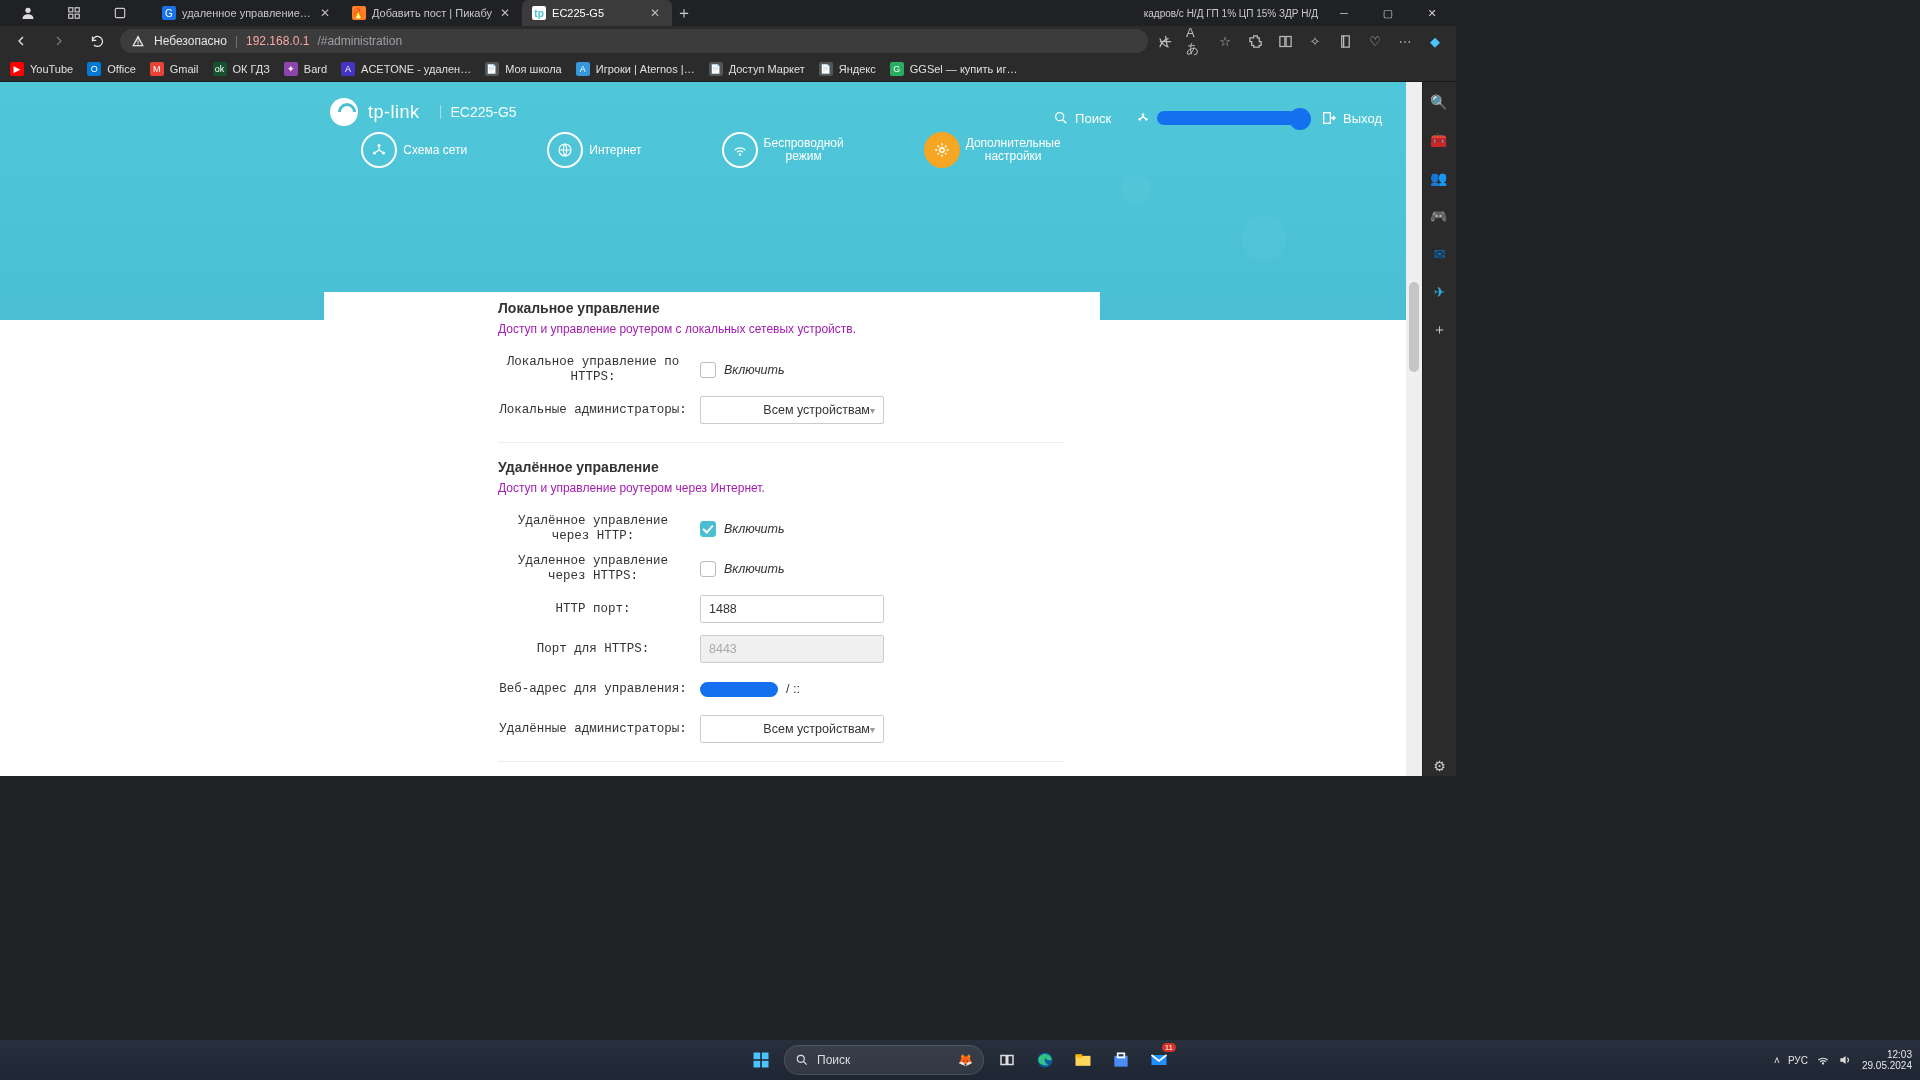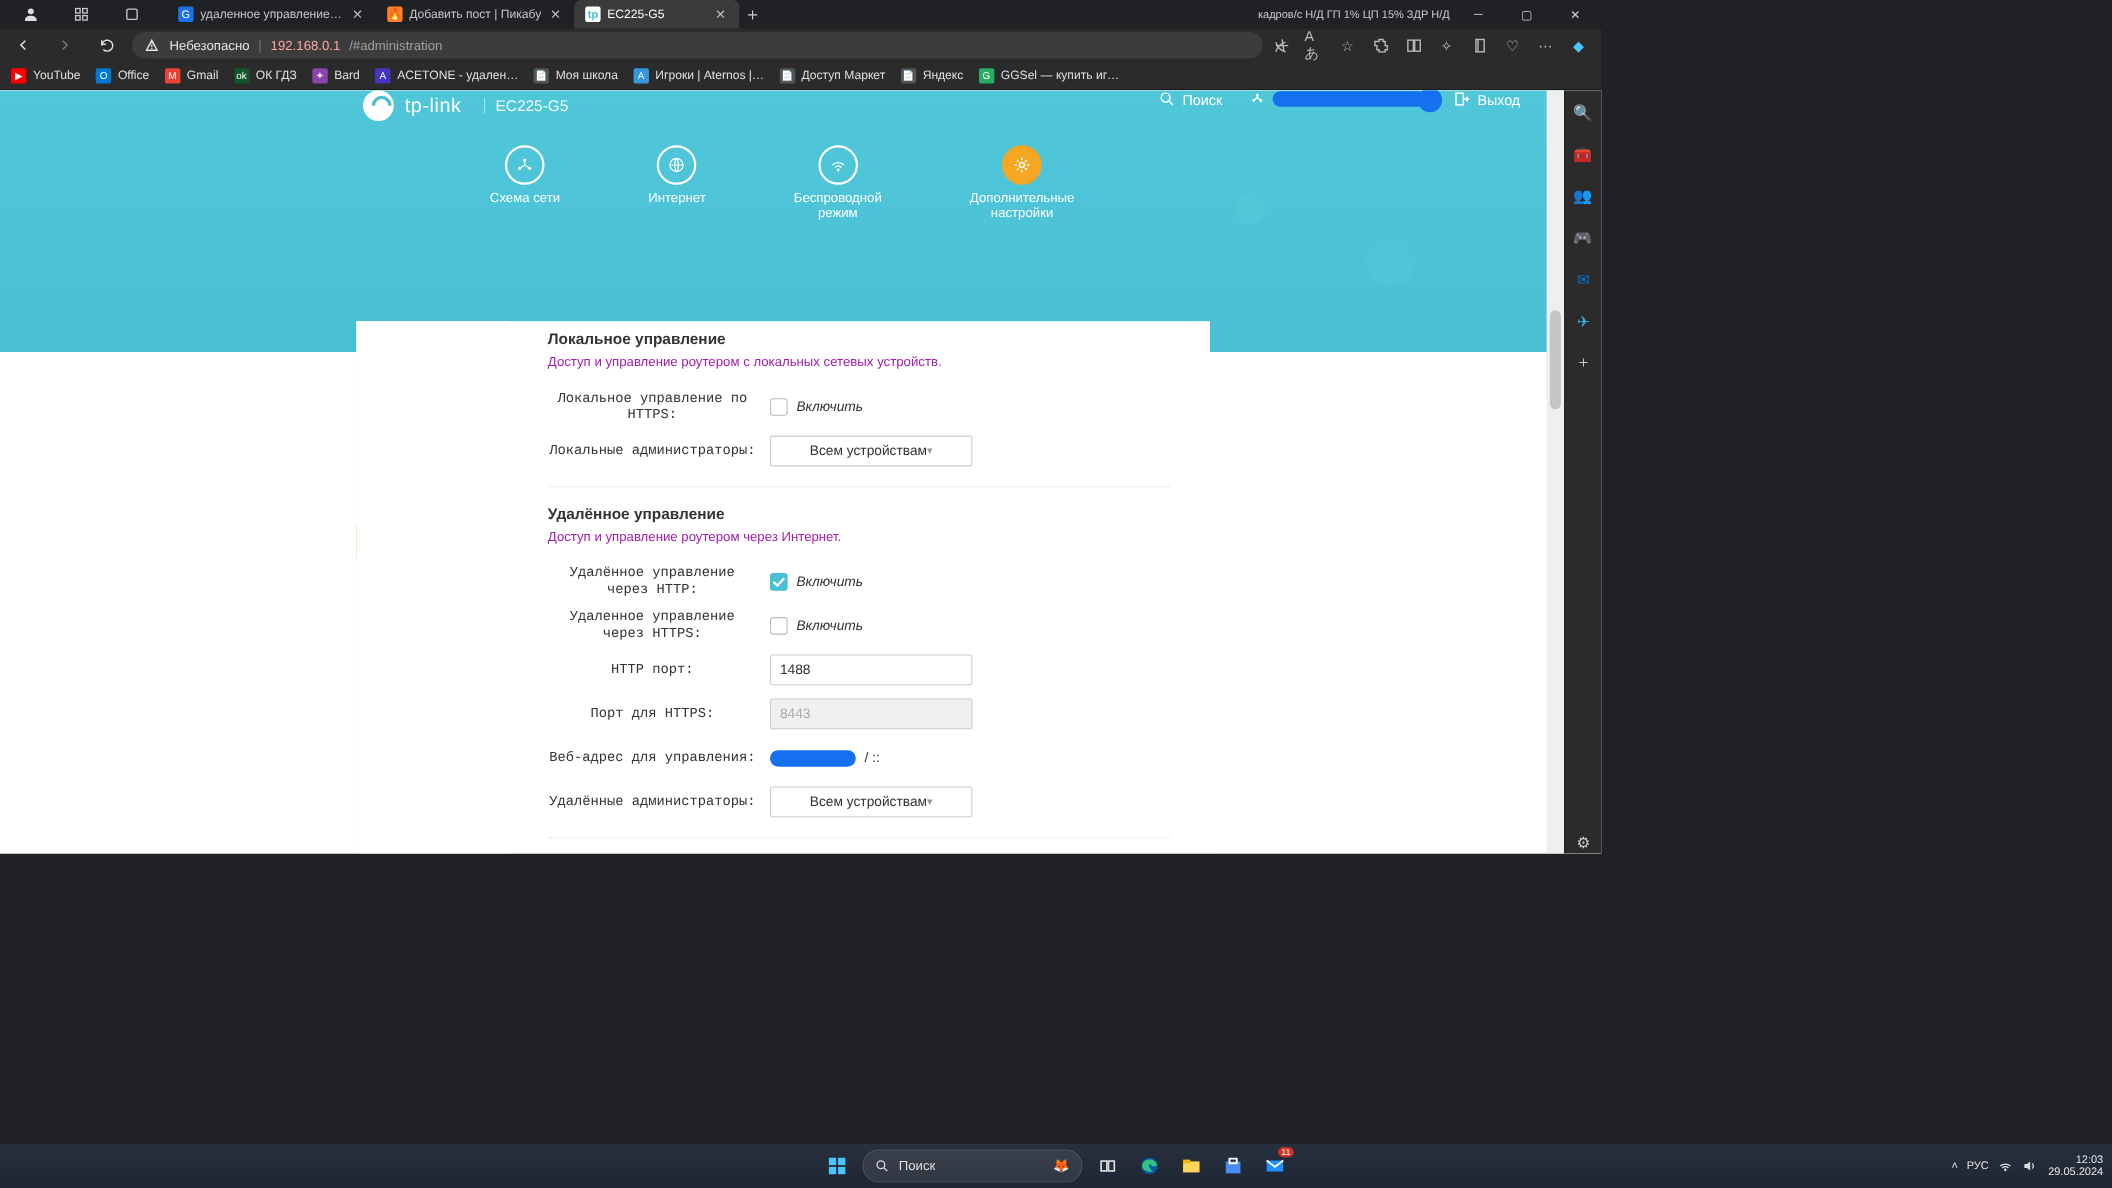--- a/index.html
+++ b/index.html
@@ -40,34 +40,34 @@
 
 
 .router { position:absolute; left:0; right:34px; top:0; bottom:0; background:#fff; overflow:hidden; }
 .router-bg { position:absolute; left:0; right:0; top:0; height:238px; background: linear-gradient(180deg,#4fc7d9 0%, #4abfd4 100%); }
 .router-bg::after { content:""; position:absolute; right:30px; top:60px; width:320px; height:160px;
   background: radial-gradient(circle at 20% 30%, rgba(255,255,255,.12) 0 14px, transparent 15px),
               radial-gradient(circle at 60% 60%, rgba(255,255,255,.10) 0 22px, transparent 23px);
   opacity:.3;
 }
 
-.topbar { position:relative; height:44px; display:flex; align-items:flex-start; padding: 0 8px; color:#fff; }
+.topbar { position:relative; height:44px; display:flex; align-items:flex-end; padding: 0 8px; color:#fff; }
 .logo { display:flex; align-items:center; gap:10px; }
 .logo .mark { width:28px; height:28px; border-radius:50%; background:#fff; position:relative; }
 .logo .mark::after { content:""; position:absolute; left:8px; top:5px; width:12px; height:12px; border:3px solid #4abfd4; border-bottom-color:transparent; border-right-color:transparent; border-radius:50%; transform:rotate(45deg); }
 .logo .text { font-size:18px; font-weight:400; letter-spacing:.5px; }
 .logo .model { margin-left:10px; font-size:14px; opacity:.95; border-left:1px solid rgba(255,255,255,.5); padding-left:10px; line-height:14px; }
 .topbar .right { margin-left:auto; display:flex; align-items:center; gap:24px; font-size:13px; }
 .topbar .r-item { display:flex; align-items:center; gap:6px; }
 .topbar .r-item.search svg, .topbar .r-item svg { width:16px; height:16px; }
 .topbar .user .scribble { width:140px; height:14px; background:#1470ef; border-radius:7px; position:relative; }
 .topbar .user .scribble::after { content:""; position:absolute; right:-14px; top:-3px; width:22px; height:22px; background:#1470ef; border-radius:50%; }
 
 .maintabs { position:relative; display:flex; justify-content:center; gap:80px; margin-top:6px; }
-.maintabs .mt { display:flex; flex-direction:column; align-items:center; gap:6px; color:#fff; font-size:12px; }
+.maintabs .mt { display:flex; flex-direction:row; align-items:center; gap:6px; color:#fff; font-size:12px; }
 .maintabs .mt .circ { width:36px; height:36px; border:2px solid #fff; border-radius:50%; display:flex; align-items:center; justify-content:center; }
 .maintabs .mt.active .circ { background:#f5a623; border-color:#f5a623; }
 .maintabs .mt .lbl { text-align:center; line-height:13px; max-width:110px; }
 .sidemenu { position:absolute; left:324px; top:210px; width:138px; bottom:0; background:#f3f3f3; }
 .sidemenu .item { padding:8px 12px; font-size:12.5px; color:#333; line-height:15px; }
 .sidemenu .item.active { background:#f5a623; color:#fff; }
 .sidemenu .sub { padding:7px 12px 7px 20px; font-size:12px; color:#888; line-height:15px; }
 .sidemenu .sub.active { color:#4abfd4; position:relative; }
 .sidemenu .sub.active::before { content:"•"; position:absolute; left:10px; color:#4abfd4; }
 
@@ -77,21 +77,21 @@
 .sect-desc { font-size:12px; color:#a21caf; margin-top:6px; margin-bottom:18px; }
 .content-hr { border:none; border-top:1px solid #eee; margin:16px 0; }
 
 .row { display:flex; align-items:center; min-height:32px; margin-bottom:8px; }
 .row .label { width:202px; text-align:center; padding-right:12px; font-size:12.5px; color:#333; line-height:15px;font-family:Liberation Mono, monospace; }
 .row .ctrl { display:flex; align-items:center; gap:8px; }
 .cb { width:16px; height:16px; border:1px solid #bbb; border-radius:3px; display:flex; align-items:center; justify-content:center; background:#fff; }
 .cb.checked { background:#4abfd4; border-color:#4abfd4; }
 .cb.checked::after { content:""; width:8px; height:4px; border:2px solid #fff; border-top:0; border-right:0; transform:rotate(-48deg); margin-top:-2px; }
 .cb-label { font-size:12.5px; color:#333;font-style:italic; }
-.select { width:184px; height:28px; border:1px solid #ccc; border-radius:2px; background:#fff; display:flex; align-items:center; justify-content:center; padding:0 8px; font-size:12.5px; color:#333; }
+.select { width:184px; height:28px; border:1px solid #ccc; border-radius:2px; background:#fff; display:flex; align-items:center; justify-content:flex-end; padding:0 8px; font-size:12.5px; color:#333; }
 .select .chev { color:#999; font-size:10px; }
 .input { width:184px; height:28px; border:1px solid #ccc; border-radius:2px; background:#fff; padding:0 8px; font-size:12.5px; color:#333; display:flex; align-items:center; }
 .input.disabled { background:#f0f0f0; color:#aaa; }
 .ipscrb { display:inline-block; width:78px; height:15px; background:#1470ef; border-radius:8px; }
 
 .footer { position:absolute; left:462px; width:638px; bottom:0; height:40px; border-top:1px solid #e7e7e7; background:#fff; display:flex; align-items:center; justify-content:flex-end; gap:26px; padding-right:28px; font-size:12px; color:#909090; z-index:10; }
 .footer .fitem { display:flex; align-items:center; gap:6px; }
 
 .pagescroll { position:absolute; right:0; top:0; bottom:0; width:16px; background:#efefef; }
 .pagescroll .thumb { position:absolute; left:3px; right:3px; top:200px; height:90px; background:#c5c5c5; border-radius:5px; }

